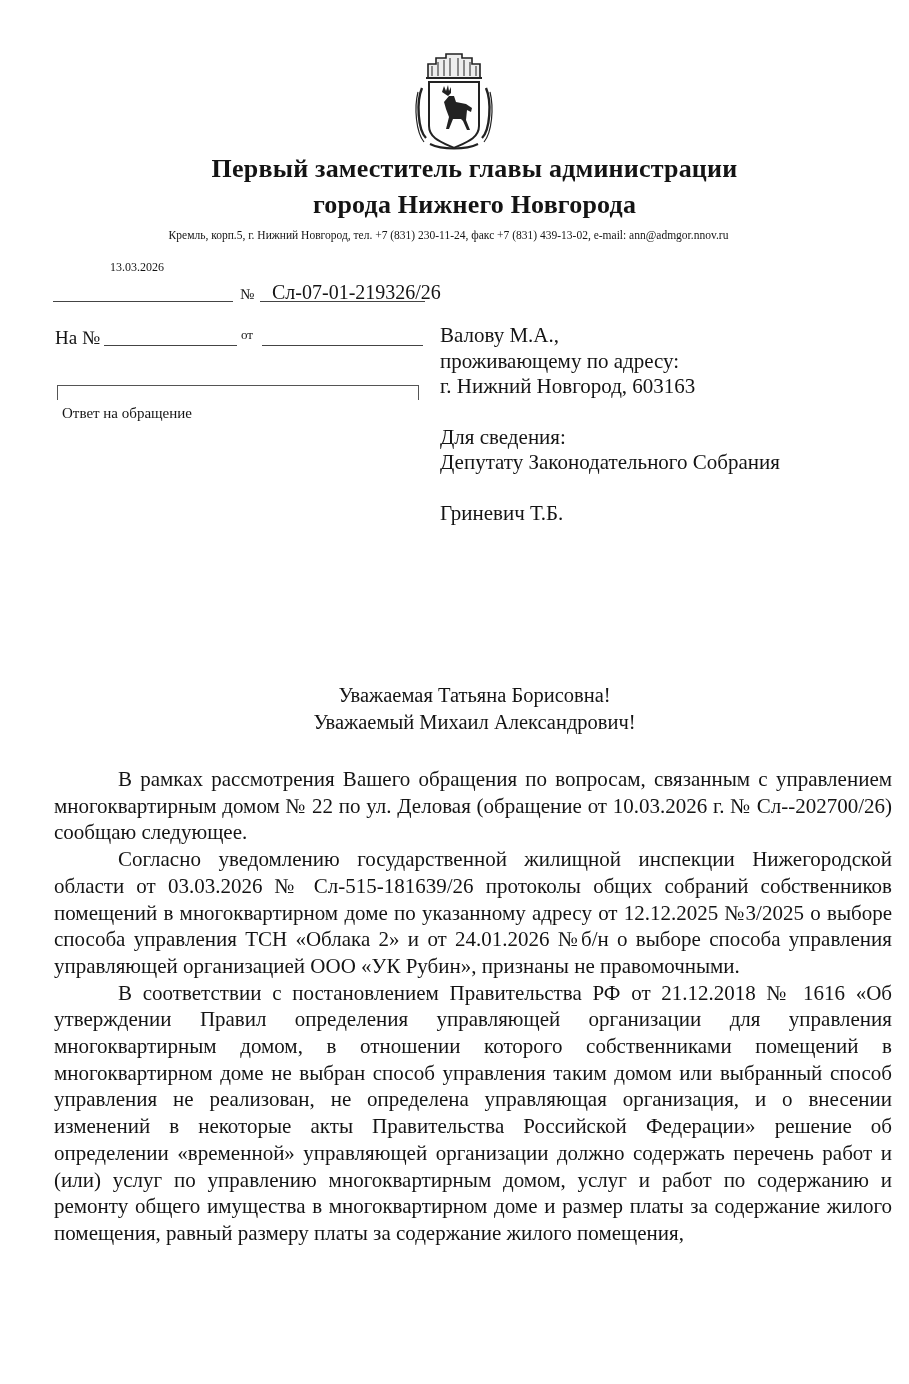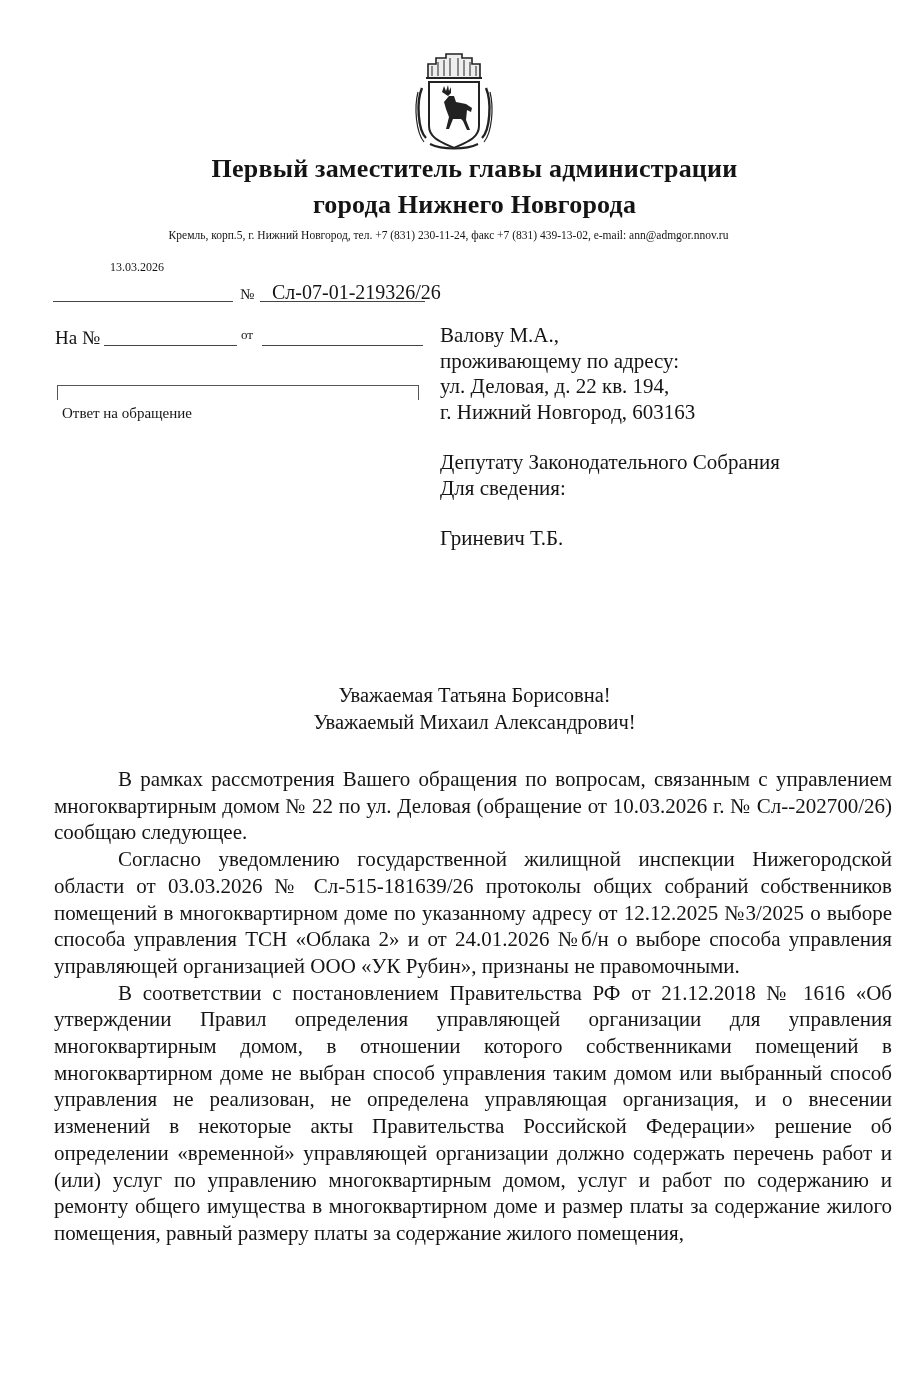--- a/index.html
+++ b/index.html
@@ -66,25 +66,24 @@
 <div class="abs onno-line1"></div>
 <div class="abs ot-label">от</div>
 <div class="abs onno-line2"></div>
 
 <div class="abs bracket"></div>
 <div class="abs subject">Ответ на обращение</div>
 
 <div class="abs addressee">
   <div>Валову М.А.,</div>
   <div>проживающему по адресу:</div>
-  <div>ул. Деловая, д. 22  кв. 194,</div>
   <div>г. Нижний Новгород, 603163</div>
   <div class="gap"></div>
+  <div>Для сведения:</div>
   <div>Депутату Законодательного Собрания</div>
-  <div>Для сведения:</div>
   <div class="gap"></div>
   <div>Гриневич Т.Б.</div>
 </div>
 
 <div class="abs greeting">
   <div>Уважаемая Татьяна Борисовна!</div>
   <div>Уважаемый Михаил Александрович!</div>
 </div>
 
 <div class="abs body-text">

